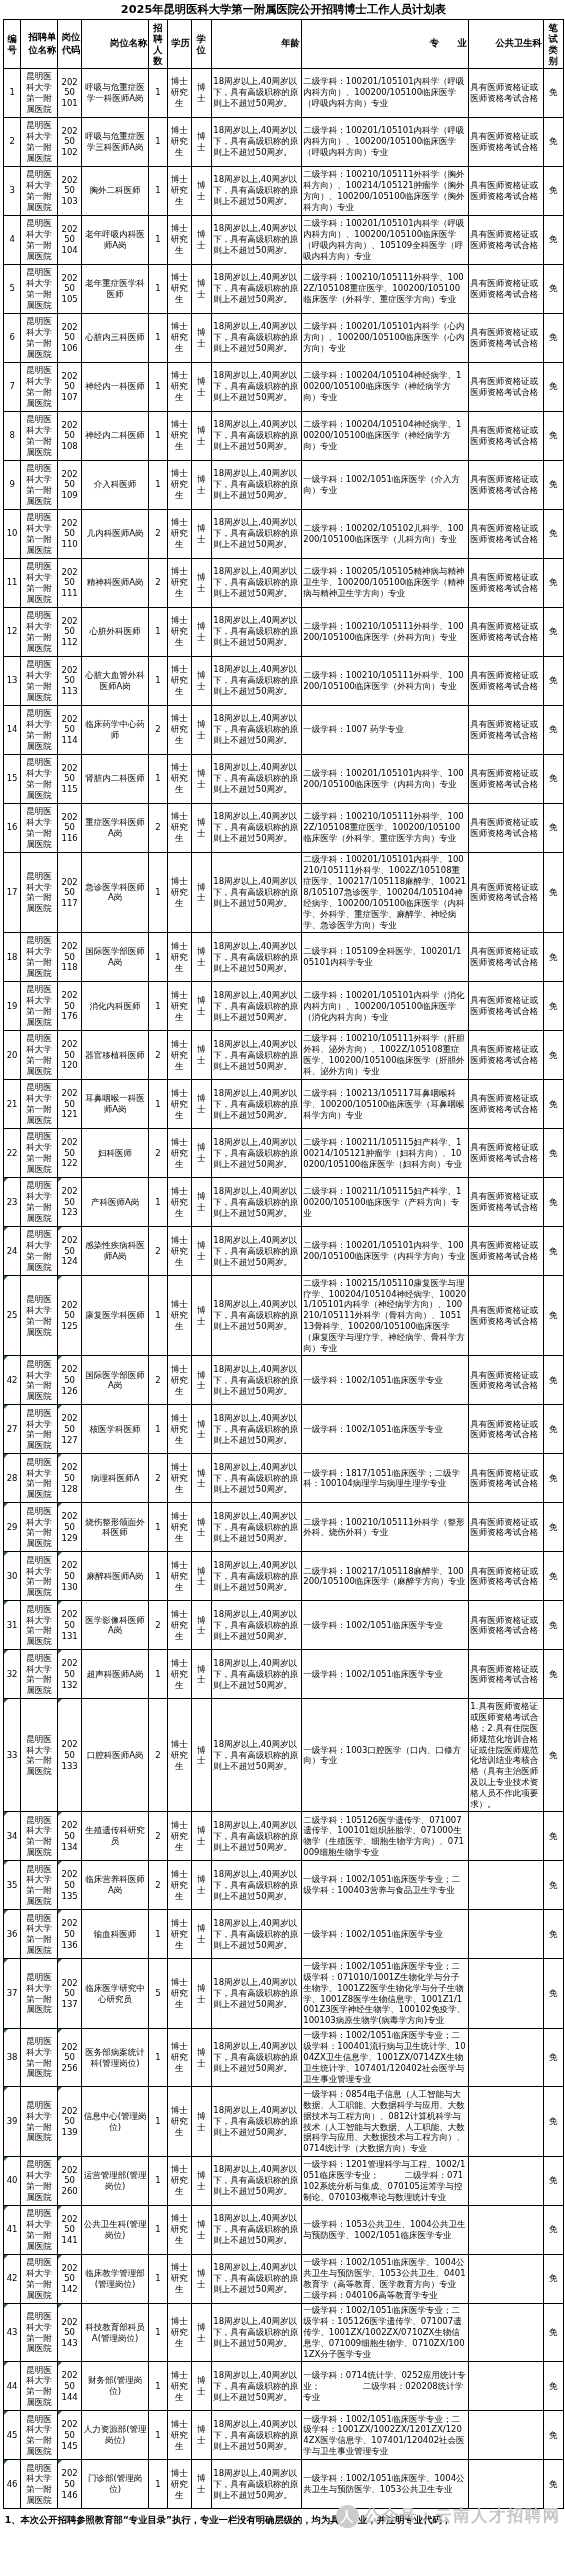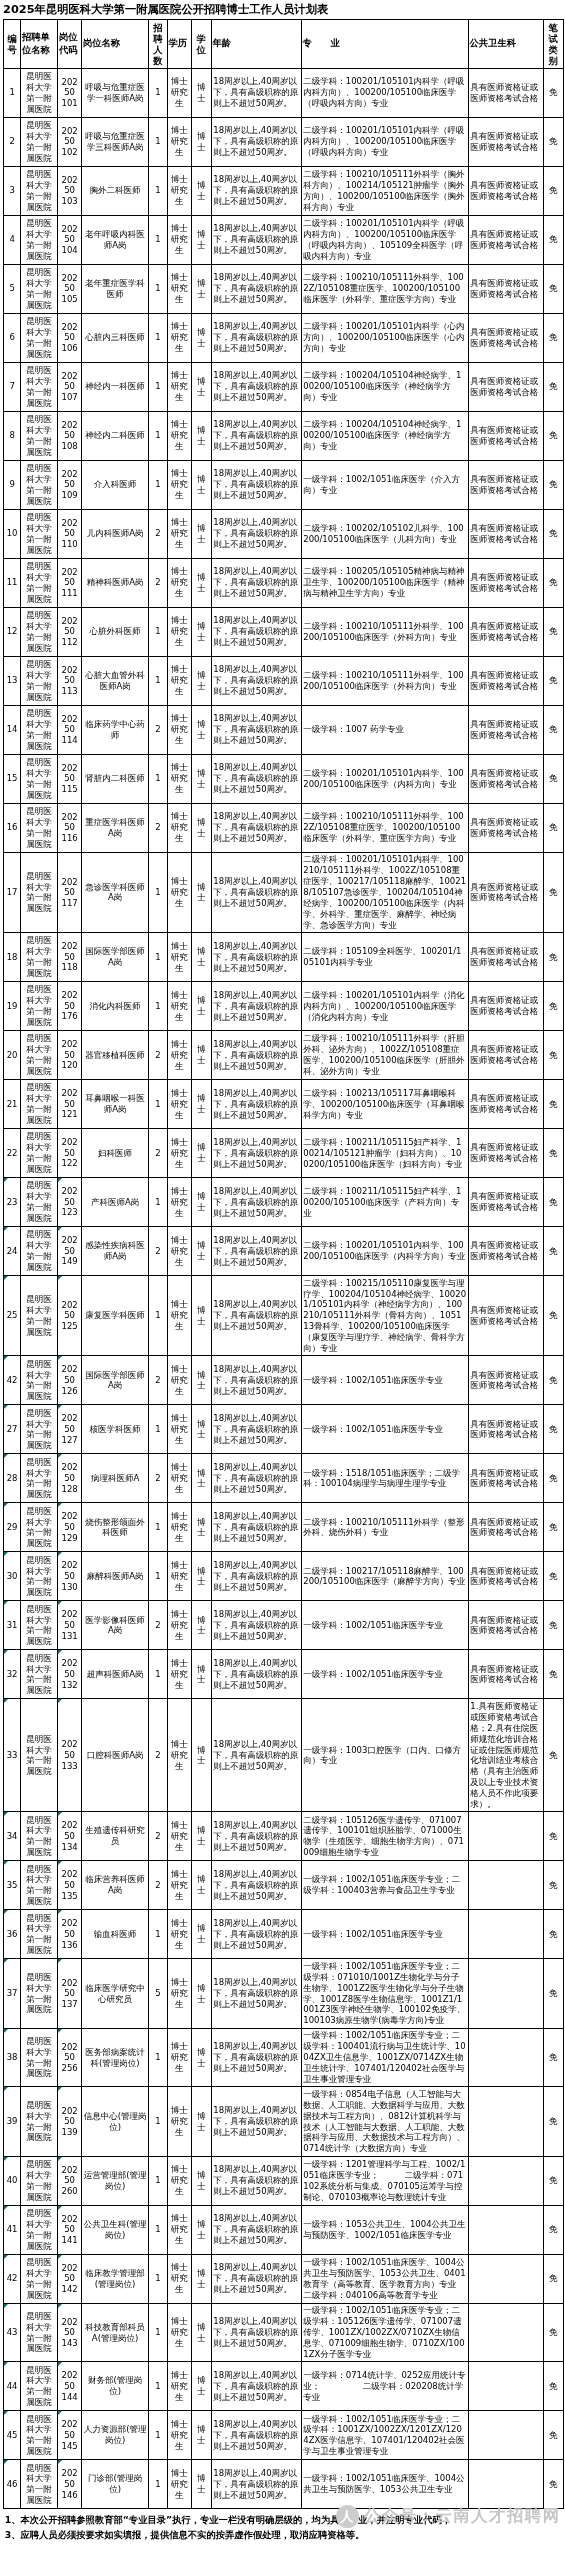--- a/index.html
+++ b/index.html
@@ -1,23 +1,23 @@
 <!DOCTYPE html>
 <html style="font-size:12.4px"><head>
 <meta charset="utf-8">
 <style>
   * { box-sizing: border-box; margin: 0; padding: 0; }
   html,body { background:#fff; }
   body { width: 566px; font-family: "DejaVu Sans", sans-serif; color:#000; }
   .page { position: relative; padding: 1.6px 2.3px 12.4px 3.1px; }
-  .title { font-size: 11.3px; font-weight: bold; padding: 0.8px 0 1.6px 0; letter-spacing: 0px; }
+  .title { font-size: 11.3px; font-weight: bold; text-align: center; padding: 0.8px 0 1.6px 0; letter-spacing: 0px; }
   table { border-collapse: collapse; width: 560px; table-layout: fixed; border: 1.6px solid #000; }
   th, td { border: 0.8px solid #000; overflow: hidden; }
   thead tr { height: 47px; }
-  th { font-size: 9.3px; font-weight: bold; text-align: left; vertical-align: middle; padding: 1.6px 0.8px; }
+  th { font-size: 9.3px; font-weight: bold; text-align: right; vertical-align: middle; padding: 1.6px 0.8px; }
   tbody tr { height: 49px; }
   td { font-size: 8.5px; line-height: 1.28; vertical-align: middle; padding: 1.6px; position: relative; text-align: center; word-break: break-all; }
   td.left { text-align: left; }
   .vert { width: 1em; margin: 0 auto; line-height: 1.2; word-break: break-all; white-space: normal; }
   .corner { display: none; position: absolute; top: 0; left: 0; width: 0; height: 0;
             border-top: 4.7px solid #1e7145; border-right: 4.7px solid transparent; }
   tr.marked .corner { display: block; }
   .code span { display: block; line-height: 1.25; }
   .notes { position: relative; font-size: 9.3px; font-weight: bold; line-height: 1.6; padding: 3.9px 1.6px 4.7px 1.6px; }
   .note-line { white-space: normal; }
@@ -389,21 +389,21 @@
       <td class="c-deg"><span class="val">博士</span></td>
       <td class="c-age left"><span class="val">18周岁以上,40周岁以下，具有高级职称的原则上不超过50周岁。</span></td>
       <td class="c-major left"><span class="val">二级学科：100211/105115妇产科学、100200/105100临床医学（产科方向）专业</span></td>
       <td class="c-cond left"><span class="val">具有医师资格证或医师资格考试合格</span></td>
       <td class="c-exam"><span class="val">免</span></td>
     </tr>
 
     <tr class="marked">
       <td class="c-no"><span class="corner"></span><span class="val">24</span></td>
       <td class="c-emp"><span class="val">昆明医科大学第一附属医院</span></td>
-      <td class="c-code"><span class="corner"></span><span class="code"><span class="c1">20250</span><span class="c2">149</span></span></td>
+      <td class="c-code"><span class="corner"></span><span class="code"><span class="c1">20250</span><span class="c2">124</span></span></td>
       <td class="c-name"><span class="val">感染性疾病科医师A岗</span></td>
       <td class="c-count"><span class="val">2</span></td>
       <td class="c-edu"><span class="val">博士研究生</span></td>
       <td class="c-deg"><span class="val">博士</span></td>
       <td class="c-age left"><span class="val">18周岁以上,40周岁以下，具有高级职称的原则上不超过50周岁。</span></td>
       <td class="c-major left"><span class="val">二级学科：100201/105101内科学、100200/105100临床医学（内科学方向）专业</span></td>
       <td class="c-cond left"><span class="val">具有医师资格证或医师资格考试合格</span></td>
       <td class="c-exam"><span class="val">免</span></td>
     </tr>
 
@@ -451,21 +451,21 @@
 
     <tr class="marked">
       <td class="c-no"><span class="corner"></span><span class="val">28</span></td>
       <td class="c-emp"><span class="val">昆明医科大学第一附属医院</span></td>
       <td class="c-code"><span class="corner"></span><span class="code"><span class="c1">20250</span><span class="c2">128</span></span></td>
       <td class="c-name"><span class="val">病理科医师A</span></td>
       <td class="c-count"><span class="val">2</span></td>
       <td class="c-edu"><span class="val">博士研究生</span></td>
       <td class="c-deg"><span class="val">博士</span></td>
       <td class="c-age left"><span class="val">18周岁以上,40周岁以下，具有高级职称的原则上不超过50周岁。</span></td>
-      <td class="c-major left"><span class="val">一级学科：1518/1051临床医学；二级学科：100104病理学与病理生理学专业</span></td>
+      <td class="c-major left"><span class="val">一级学科：1817/1051临床医学；二级学科：100104病理学与病理生理学专业</span></td>
       <td class="c-cond left"><span class="val">具有医师资格证或医师资格考试合格</span></td>
       <td class="c-exam"><span class="val">免</span></td>
     </tr>
 
     <tr class="marked">
       <td class="c-no"><span class="corner"></span><span class="val">29</span></td>
       <td class="c-emp"><span class="val">昆明医科大学第一附属医院</span></td>
       <td class="c-code"><span class="corner"></span><span class="code"><span class="c1">20250</span><span class="c2">129</span></span></td>
       <td class="c-name"><span class="val">烧伤整形颌面外科医师</span></td>
       <td class="c-count"><span class="val">1</span></td>
@@ -716,17 +716,16 @@
     </tr>
   </tbody>
   </table>
 
   <div class="notes">
     <div class="watermark">
       <span class="wm-circle">人</span>
       <span>公众号：云南人才招聘网</span>
     </div>
     <div class="note-line">1、本次公开招聘参照教育部“专业目录”执行，专业一栏没有明确层级的，均为具体专业，并注明专业代码；</div>
-    <div class="note-line">3、应聘人员必须按要求如实填报，提供信息不实的按弄虚作假处理，取消应聘资格等。</div>
   </div>
 
 </div>
 
 
 </body></html>

